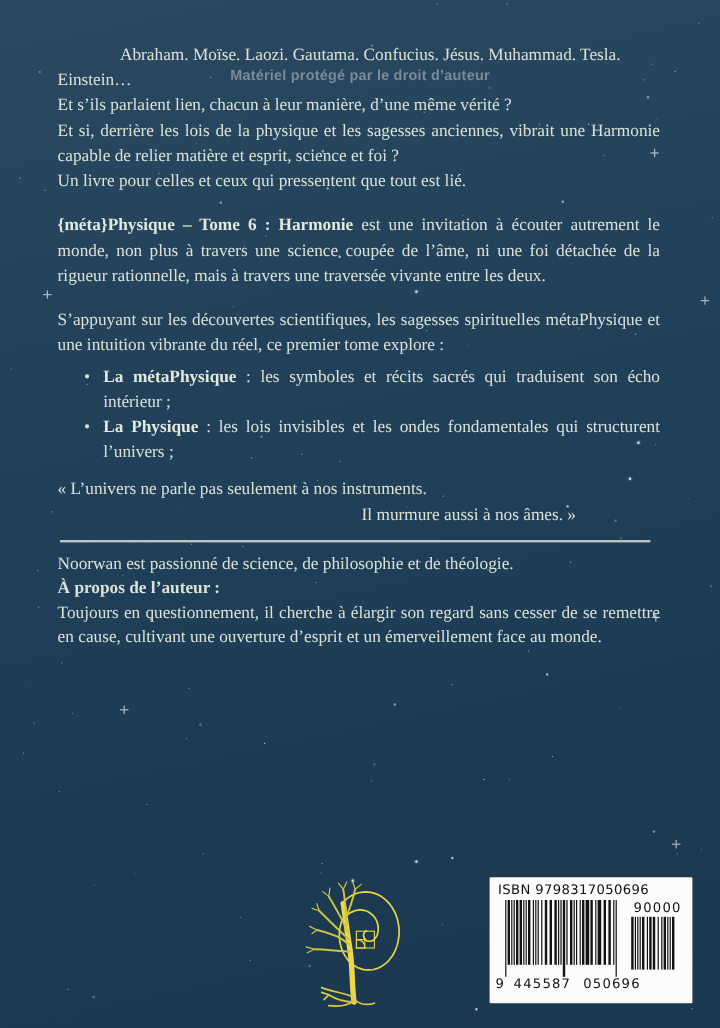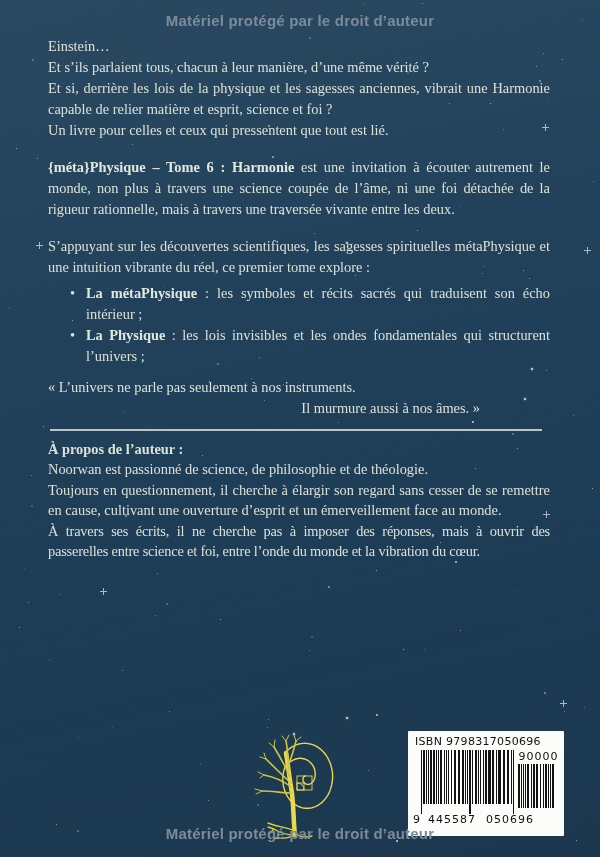--- a/index.html
+++ b/index.html
@@ -15,21 +15,21 @@
   }
   #stars{position:absolute; inset:0; z-index:1;}
   .star{position:absolute; background:#e8eef2; border-radius:50%;}
   .sparkle{position:absolute; width:7px; height:7px; opacity:.8;}
   .sparkle::before{content:""; position:absolute; left:0; top:3px; width:7px; height:1px; background:#cfd8de;}
   .sparkle::after{content:""; position:absolute; left:3px; top:0; width:1px; height:7px; background:#cfd8de;}
 
   .watermark{
     position:absolute; left:0; right:0; text-align:center; z-index:10;
     font-family:"Liberation Sans", sans-serif; font-weight:bold;
-    font-size:15px; color:var(--watermark); letter-spacing:.2px;
+    font-size:12px; color:var(--watermark); letter-spacing:.2px;margin-top:44px;
   }
   .watermark.top{top:12px;}
   .watermark.bottom{top:825px;}
 
   .content{
     position:absolute; left:48px; top:36px; width:502px; z-index:2;
     color:var(--body-text); font-size:14.4px; line-height:21px;
   }
   .content .line{white-space:nowrap;}
   .just{text-align:justify; margin:0;}
@@ -41,21 +41,21 @@
   ul.bullets li::before{content:"•"; position:absolute; left:0; top:0;}
   .quote{margin-top:10px; line-height:21px;}
   .quote .line2{text-align:right; padding-right:70px;}
   .divider{height:1.5px; background:var(--divider); opacity:.92; margin:10px 0 8px 2px; width:492px;}
   .author .tight{letter-spacing:-0.2px;}
   .author{line-height:20.6px;}
 
   .logo{position:absolute; left:250px; top:731px; z-index:3;}
 
   .barcode{
-    position:absolute; left:408px; top:731px; width:156px; height:105px; z-index:4;
+    position:absolute; left:408px; top:731px; width:169px; height:105px; z-index:4;
     background:var(--barcode-bg); border-radius:1px; box-sizing:border-box; padding:3px 5px;
     font-family:"DejaVu Sans", sans-serif; color:#111;
   }
   .barcode .label{font-size:11px; letter-spacing:.3px; margin:1px 0 2px 2px; white-space:nowrap;}
   .barcode .row{display:flex; align-items:flex-start;}
   .bc-main{position:relative; width:108px; height:78px;}
   .bc-bars{position:relative; height:54px; margin-left:8px;}
   .bc-bars .bar{position:absolute; top:0; background:#131313; height:54px;}
   .bc-bars .bar.tall{height:64px;}
   .bc-digits{position:absolute; left:0; right:0; bottom:2px; display:flex; font-size:11px; letter-spacing:1px;}
@@ -212,22 +212,23 @@
       <div class="sparkle" style="left: 584px; top: 247px;"></div>
       <div class="sparkle" style="left: 543px; top: 511px;"></div>
       <div class="sparkle" style="left: 100px; top: 588px;"></div>
       <div class="sparkle" style="left: 36px; top: 242px;"></div>
       <div class="sparkle" style="left: 560px; top: 700px;"></div>
     </div>
 
   <div class="watermark top">Matériel protégé par le droit d’auteur</div>
 
   <div class="content">
+    <div class="line indent">Abraham. Moïse. Laozi. Gautama. Confucius. Jésus. Muhammad. Tesla.</div>
     <div class="line">Einstein…</div>
-    <div class="line">Et s’ils parlaient tous, chacun à leur manière, d’une même vérité ?</div>
+    <div class="line">Et s’ils parlaient lien, chacun à leur manière, d’une même vérité ?</div>
     <p class="just">Et si, derrière les lois de la physique et les sagesses anciennes, vibrait une Harmonie capable de relier matière et esprit, science et foi ?</p>
     <div class="line">Un livre pour celles et ceux qui pressentent que tout est lié.</div>
 
     <p class="just gap"><span class="lead">{méta}Physique – Tome 6 : Harmonie</span><span> est une invitation à écouter autrement le monde, non plus à travers une science coupée de l’âme, ni une foi détachée de la rigueur rationnelle, mais à travers une traversée vivante entre les deux.</span></p>
 
     <p class="just gap">S’appuyant sur les découvertes scientifiques, les sagesses spirituelles métaPhysique et une intuition vibrante du réel, ce premier tome explore :</p>
 
     <ul class="bullets">
       <li><span class="lead">La métaPhysique</span><span> : les symboles et récits sacrés qui traduisent son écho intérieur ;</span></li>
       <li><span class="lead">La Physique</span><span> : les lois invisibles et les ondes fondamentales qui structurent l’univers ;</span></li>
@@ -235,24 +236,23 @@
 
 
     <div class="quote">
       <div class="line">« L’univers ne parle pas seulement à nos instruments.</div>
       <div class="line2">Il murmure aussi à nos âmes. »</div>
     </div>
 
     <div class="divider"></div>
 
     <div class="author">
+      <div class="line">Noorwan est passionné de science, de philosophie et de théologie.</div>
       <div class="line" style="font-weight:bold">À propos de l’auteur :</div>
-      <div class="line">Noorwan est passionné de science, de philosophie et de théologie.</div>
       <p class="just">Toujours en questionnement, il cherche à élargir son regard sans cesser de se remettre en cause, cultivant une ouverture d’esprit et un émerveillement face au monde.</p>
-      <p class="just tight">À travers ses écrits, il ne cherche pas à imposer des réponses, mais à ouvrir des passerelles entre science et foi, entre l’onde du monde et la vibration du cœur.</p>
     </div>
   </div>
 
   <svg class="logo" width="96" height="112" viewBox="0 0 96 112">
     <g fill="none" stroke-linecap="round">
 
       <path id="spiral-path" stroke="#e9d64b" stroke-width="1.4" d="M34.7,22.2L36.2,20.6L37.8,19.0L39.5,17.6L41.3,16.4L43.1,15.3L45.0,14.4L46.9,13.6L48.9,13.0L50.9,12.6L52.9,12.4L54.9,12.3L56.9,12.4L58.8,12.7L60.8,13.1L62.7,13.7L64.6,14.4L66.4,15.3L68.1,16.4L69.8,17.6L71.4,18.9L72.9,20.4L74.4,22.0L75.7,23.7L76.9,25.5L78.0,27.4L79.0,29.4L79.9,31.4L80.7,33.5L81.3,35.7L81.8,37.9L82.2,40.2L82.5,42.4L82.6,44.7L82.6,47.0L82.4,49.2L82.1,51.5L81.7,53.7L81.2,55.8L80.6,57.9L79.8,60.0L79.0,61.9L78.0,63.8L76.9,65.6L75.7,67.2L74.5,68.8L73.1,70.3L71.7,71.6L70.2,72.8L68.6,73.9L67.0,74.8L65.4,75.6L63.7,76.2L62.0,76.7L60.3,77.1L58.5,77.3L56.8,77.3L55.0,77.2L53.3,77.0L51.6,76.6L50.0,76.0L48.3,75.4L46.7,74.6L45.2,73.6L43.8,72.6L42.4,71.4L41.0,70.1L39.8,68.7L38.7,67.2L37.6,65.6L36.6,63.9L35.8,62.2L35.0,60.4L34.4,58.5L33.8,56.6L33.4,54.7L33.1,52.7L32.9,50.7L32.8,48.8L32.8,46.8L32.9,44.8L33.2,42.9L33.6,40.9L34.0,39.1L34.6,37.2L35.3,35.5L36.5,34.1L37.7,32.8L39.0,31.6L40.3,30.7L41.7,29.8L43.0,29.1L44.4,28.5L45.7,28.0L47.1,27.7L48.4,27.4L49.7,27.3L51.0,27.3L52.2,27.5L53.4,27.7L54.5,28.0L55.7,28.4L56.7,28.8L57.7,29.4L58.6,30.0L59.5,30.7L60.3,31.4L61.1,32.2L61.8,33.0L62.4,33.9L63.0,34.8L63.5,35.7L63.9,36.6L64.3,37.5L64.6,38.5L64.8,39.4L65.0,40.4L65.1,41.3L65.2,42.2L65.2,43.1L65.2,44.0L65.1,44.8L65.0,45.6L64.8,46.4L64.6,47.2L64.4,47.9L64.1,48.6L63.8,49.2L63.5,49.8L63.1,50.3L62.7,50.8L62.3,51.3L61.9,51.7L61.5,52.1L61.1,52.4L60.6,52.7L60.2,52.9L59.7,53.1L59.3,53.2L58.9,53.3L58.4,53.4L58.0,53.4L57.6,53.4L57.2,53.4L56.8,53.3L56.4,53.2L56.1,53.1L55.7,52.9L55.4,52.7L55.1,52.5L54.8,52.3L54.6,52.1L54.3,51.8L54.1,51.5L53.9,51.2L53.7,51.0L53.5,50.7L53.4,50.4L53.3,50.1L53.2,49.7L53.1,49.4L53.1,49.1L53.0,48.8L53.0,48.5L53.0,48.2L53.0,48.0L53.0,47.7L53.1,47.4L53.1,47.2L53.2,46.9L53.3,46.7L53.4,46.5L53.5,46.3L53.6,46.1L53.7,45.9L53.8,45.7L54.0,45.6L54.1,45.5L54.2,45.3L54.4,45.2L54.5,45.1L54.7,45.1L54.8,45.0L54.9,45.0L55.1,44.9L55.2,44.9L55.4,44.9L55.5,44.9"></path>
 
       <g stroke="#e9d64b" stroke-width="0.9">
         <rect x="47" y="45" width="15" height="14"></rect>

